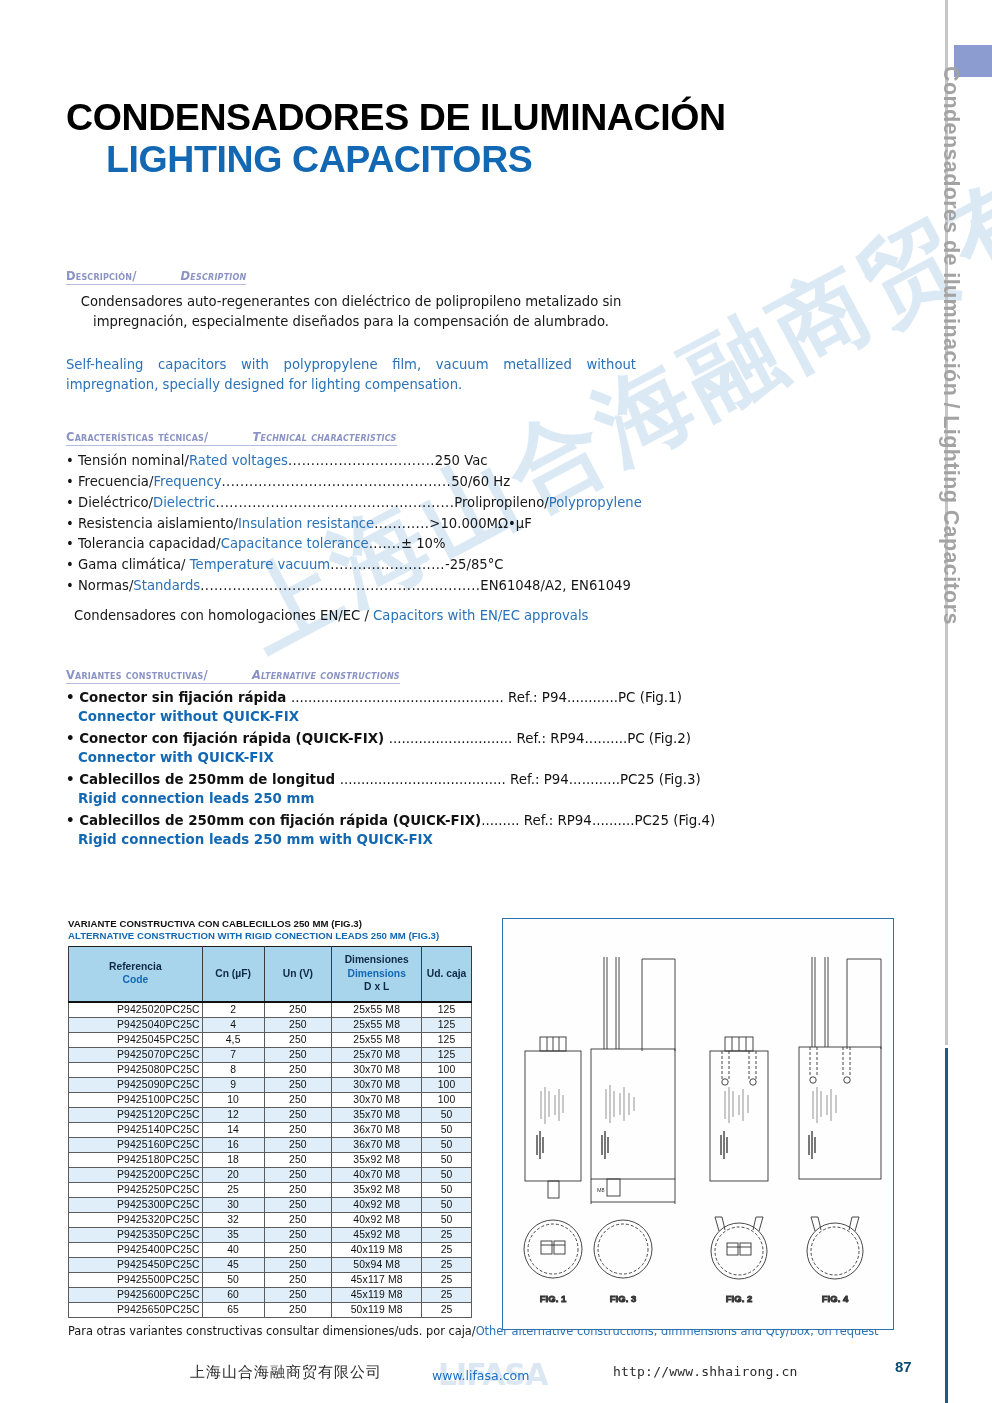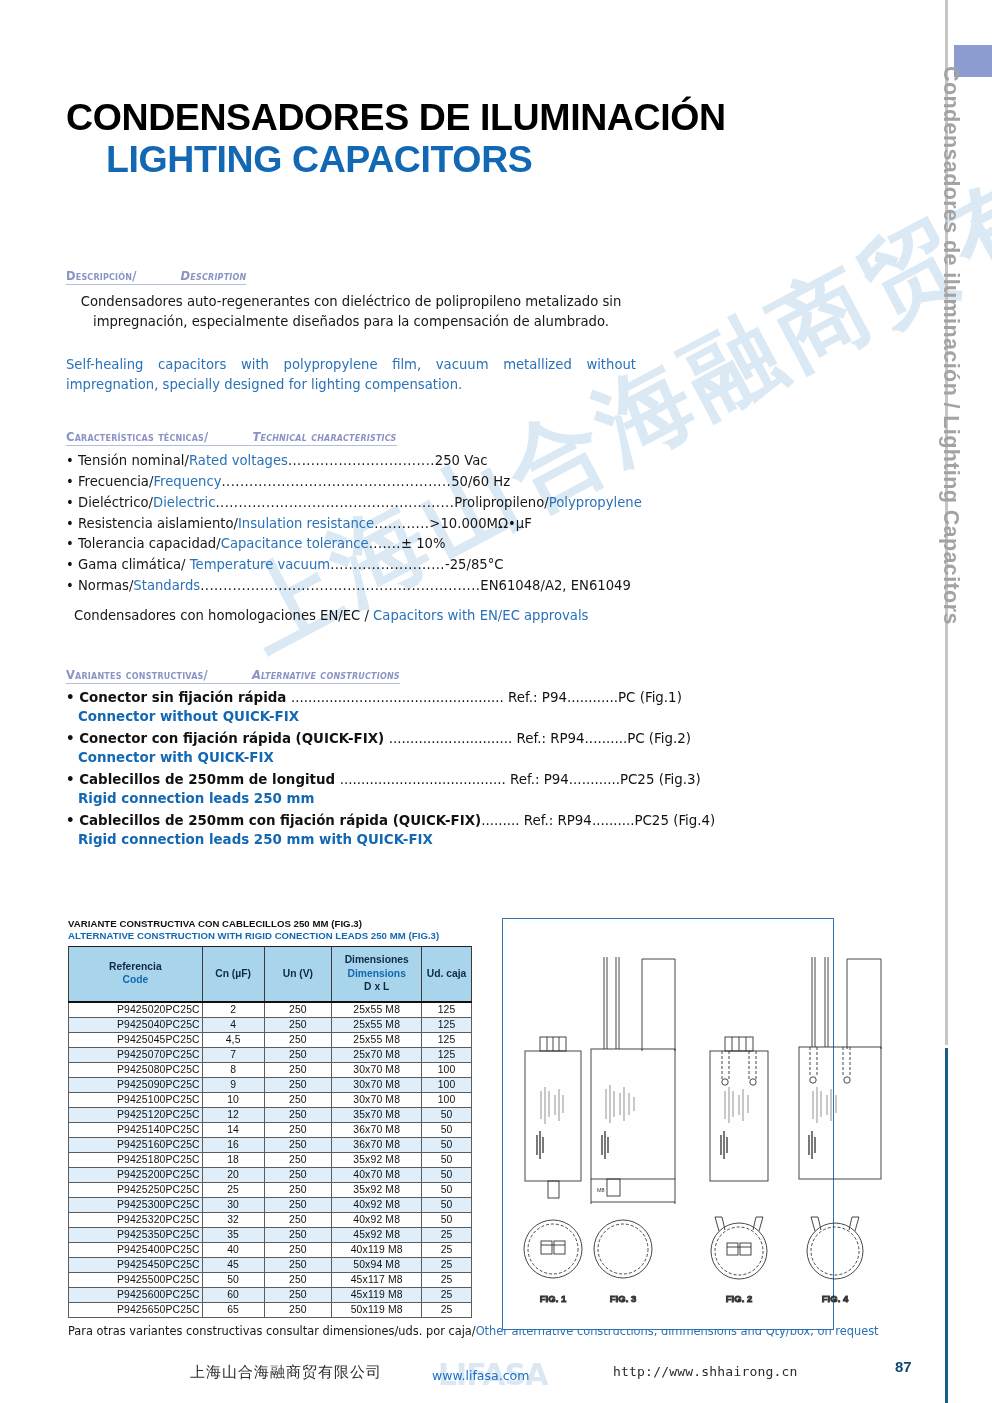--- a/index.html
+++ b/index.html
@@ -207,21 +207,21 @@
   #table-note {
     position: absolute; left: 68px; top: 1324px;
     font-family: "DejaVu Sans", sans-serif;
     font-size: 11.4px; color: #161616; white-space: nowrap;
   }
 
   
   #fig-panel {
     position: absolute;
     left: 502px; top: 918px;
-    width: 332px; height: 412px;
+    width: 392px; height: 412px;
     border: 1.6px solid #2f72ab;
     background: #fefefe;
   }
   #fig-panel svg { display: block; }
   .fig-caption {
     font-size: 9.5px; font-weight: bold; fill: #3a3a3a;
     font-family: "Liberation Sans", sans-serif;
   }
 
   

